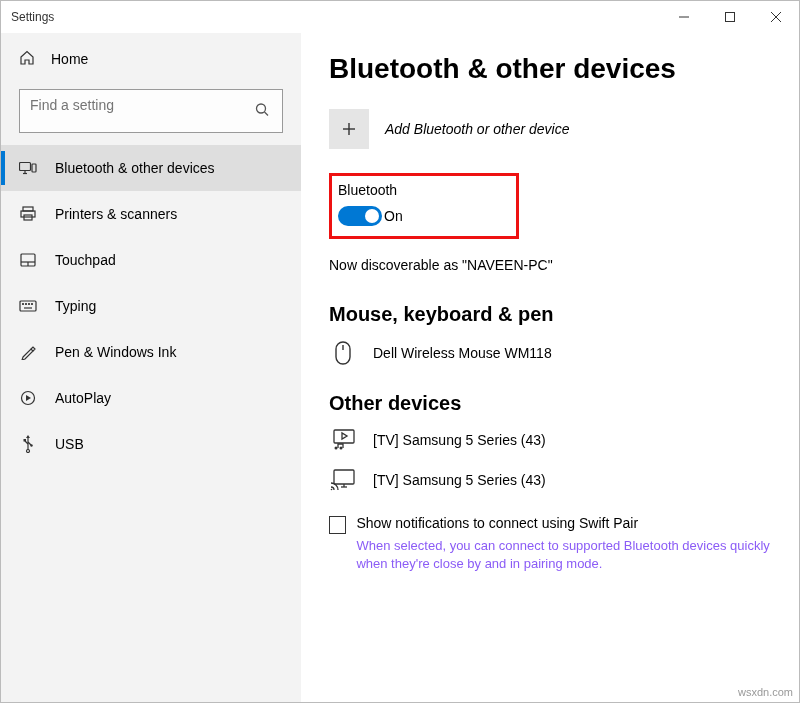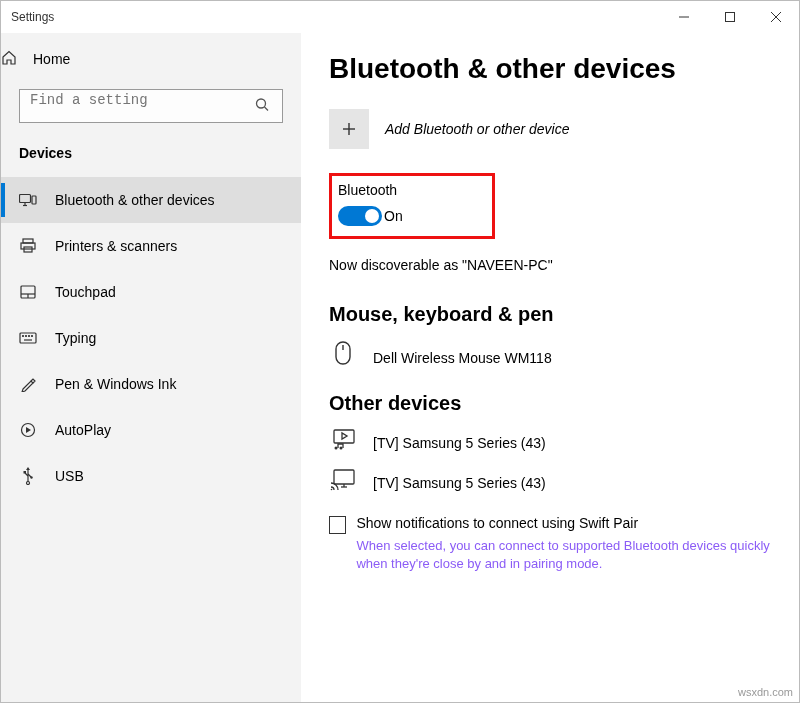--- a/index.html
+++ b/index.html
@@ -52,34 +52,35 @@
   .sidebar {
     width: 300px;
     background: #f3f3f3;
     display: flex;
     flex-direction: column;
     padding-top: 6px;
   }
   .home-row {
     display: flex; align-items: center;
     height: 40px;
+    padding-left: 18px;
     gap: 16px;
     font-size: 14px;
   }
   .search-wrap {
     margin: 10px 18px 6px 18px;
   }
   .search-input {
     width: 100%;
-    height: 34px;
+    height: 44px;
     border: 1px solid #999;
     background: #fdfdfd;
     padding: 0 34px 12px 10px;
     font-size: 14px;
-    font-family: Liberation Mono, monospace;
+    font-family: Liberation Sans, sans-serif;
   }
   .search-wrap { position: relative; }
   .search-icon {
     position: absolute; right: 14px; top: 50%; transform: translateY(-50%);
     color: #555;
   }
   .category-header {
     font-weight: 600;
     font-size: 14px;
     padding: 16px 18px 10px 18px;
@@ -122,21 +123,21 @@
     font-style: italic;
   }
   .add-btn {
     width: 40px; height: 40px;
     background: #e5e5e5;
     display:flex; align-items:center; justify-content:center;
     font-size: 20px; color:#333;
   }
   .bt-highlight {
     border: 3px solid #e11;
-    padding: 6px 89px 10px 6px;
+    padding: 6px 113px 10px 6px;
     display: inline-block;
     margin-bottom: 10px;
   }
   .bt-section-label {
     font-size: 14px;
     margin-bottom: 8px;
   }
   .toggle-row { display:flex; align-items:center; gap: 2px; }
   .toggle {
     width: 44px; height: 20px; border-radius: 10px;
@@ -147,21 +148,21 @@
     width:14px; height:14px; border-radius:50%; background:#fff;
   }
   .discoverable {
     font-size: 14px; margin: 8px 0 30px 0;
   }
   h2.section-title {
     font-size: 20px; font-weight: 600;
     margin: 8px 0 14px 0;
   }
   .device-row {
-    display:flex; align-items:flex-end; gap: 16px;
+    display:flex; align-items:center; gap: 16px;
     margin-bottom: 18px;
   }
   .device-row .dicon { width: 28px; display:flex; justify-content:center; }
   .swift-row {
     display:flex; align-items:flex-start; gap: 10px;
     margin-top: 24px;
   }
   .checkbox {
     width: 18px; height: 18px; border: 1.5px solid #333; margin-top:1px;
   }
@@ -217,21 +218,20 @@
       <div class="search-wrap">
         <input class="search-input" type="text" placeholder="Find a setting" style="">
         <span class="search-icon">
           <svg width="14" height="14" viewBox="0 0 14 14" fill="none" stroke="#555" stroke-width="1.3">
               <circle cx="6" cy="6" r="4.5"></circle>
               <line x1="9.5" y1="9.5" x2="13" y2="13"></line>
             </svg>
         </span>
       </div>
 
-      <div class="category-header">Devices</div>
 
       <div class="nav-list">
 
         <div class="nav-item active">
           <span class="icon">
             <svg width="18" height="14" viewBox="0 0 18 14" fill="none" stroke="#333" stroke-width="1.2">
                 <rect x="0.5" y="1.5" width="11" height="8" rx="1"></rect>
                 <line x1="4" y1="12.5" x2="8" y2="12.5"></line>
                 <line x1="6" y1="9.5" x2="6" y2="12.5"></line>
                 <rect x="13" y="3" width="4" height="8" rx="0.8"></rect>

